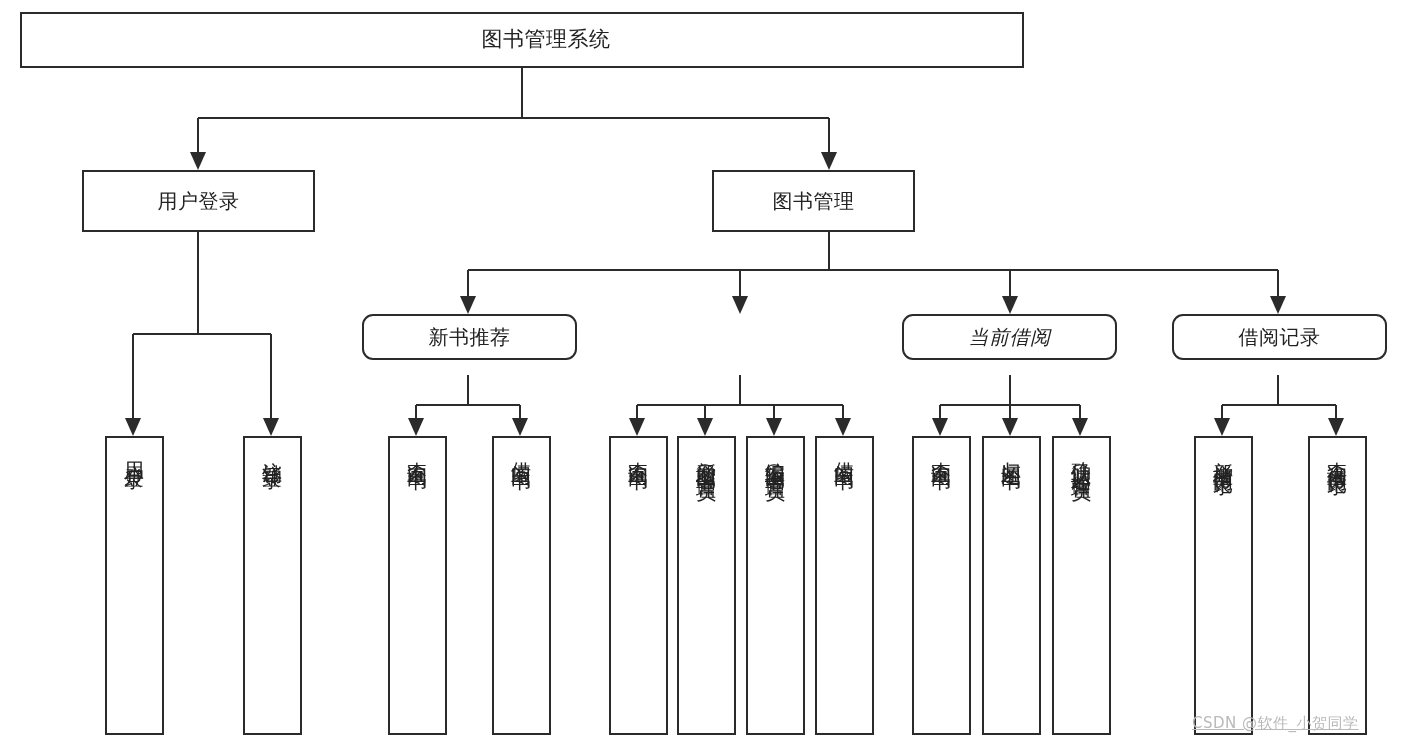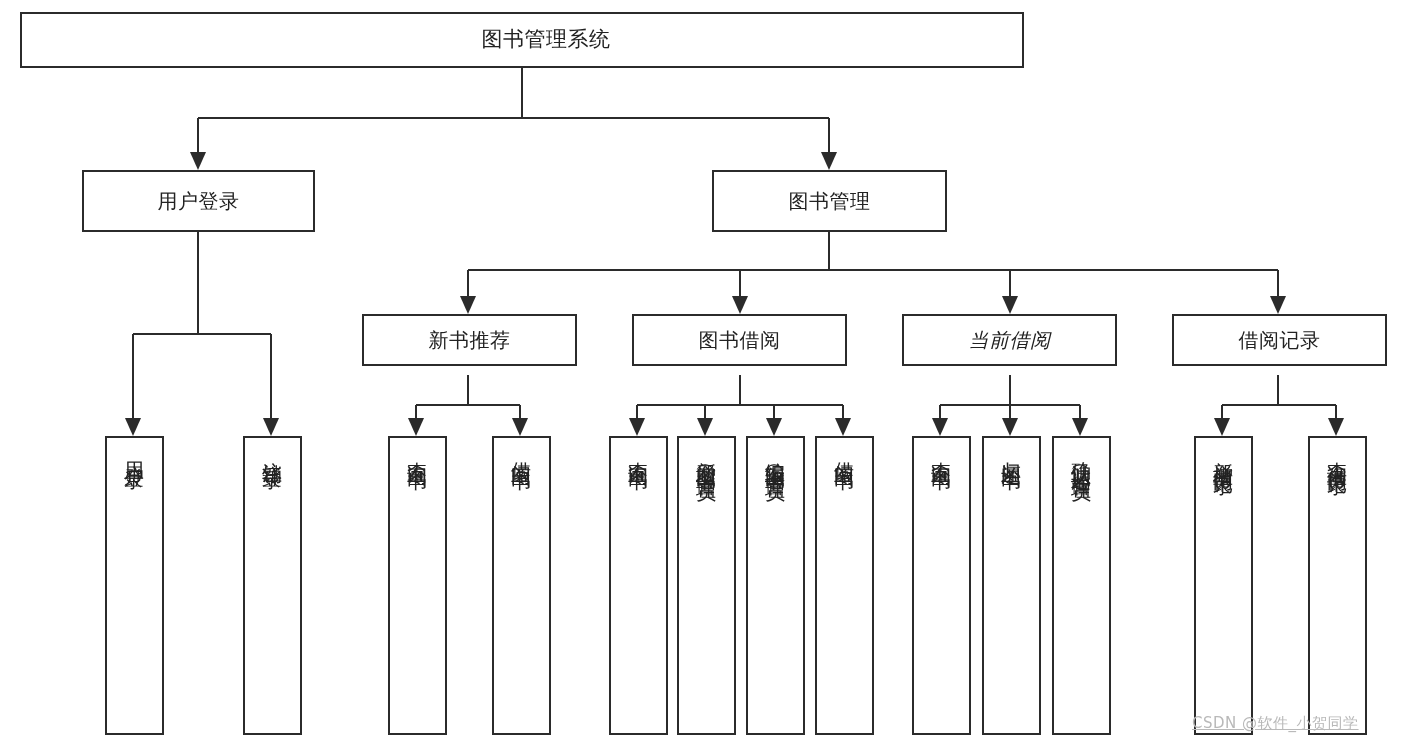--- a/index.html
+++ b/index.html
@@ -48,24 +48,24 @@
     white-space:pre;
   }
   
   .node.root{ left:20px; top:12px; width:1004px; height:56px;padding-left:48px; }
   .node.root .label{ font-size:21px; }
 
   
   .node.l2{ top:170px; height:62px; }
   .node.l2 .label{ font-size:20px; }
   .node.n-user-login{ left:82px;  width:233px; }
-  .node.n-book-mgmt{  left:712px; width:235px; }
-
-  
-  .node.l3{ top:314px; height:52px; }
+  .node.n-book-mgmt{  left:712px; width:203px; }
+
+  
+  .node.l3{ top:314px; height:46px;border-radius:11px; }
   .node.l3 .label{ font-size:20px; }
   .node.n-new-rec{  left:362px;  width:215px; }
   .node.n-borrow{   left:632px;  width:215px; }
   .node.n-current{  left:902px;  width:215px;font-style:italic; }
   .node.n-record{   left:1172px; width:215px;text-align:right; }
 
   
   .node.leaf{
     top:436px;
     height:299px;
@@ -185,23 +185,20 @@
   <div class="node l2 n-user-login">
     <span class="label">用户登录</span>
   </div>
   <div class="node l2 n-book-mgmt">
     <span class="label">图书管理</span>
   </div>
 
   <div class="node l3 n-new-rec">
     <span class="label">新书推荐</span>
   </div>
-  <div class="node l3 n-borrow">
-    <span class="label">图书借阅</span>
-  </div>
   <div class="node l3 n-current">
     <span class="label">当前借阅</span>
   </div>
   <div class="node l3 n-record">
     <span class="label">借阅记录</span>
   </div>
 
   <div class="node leaf" style="left:105px;">
     <span class="label">用户登录</span>
   </div>

